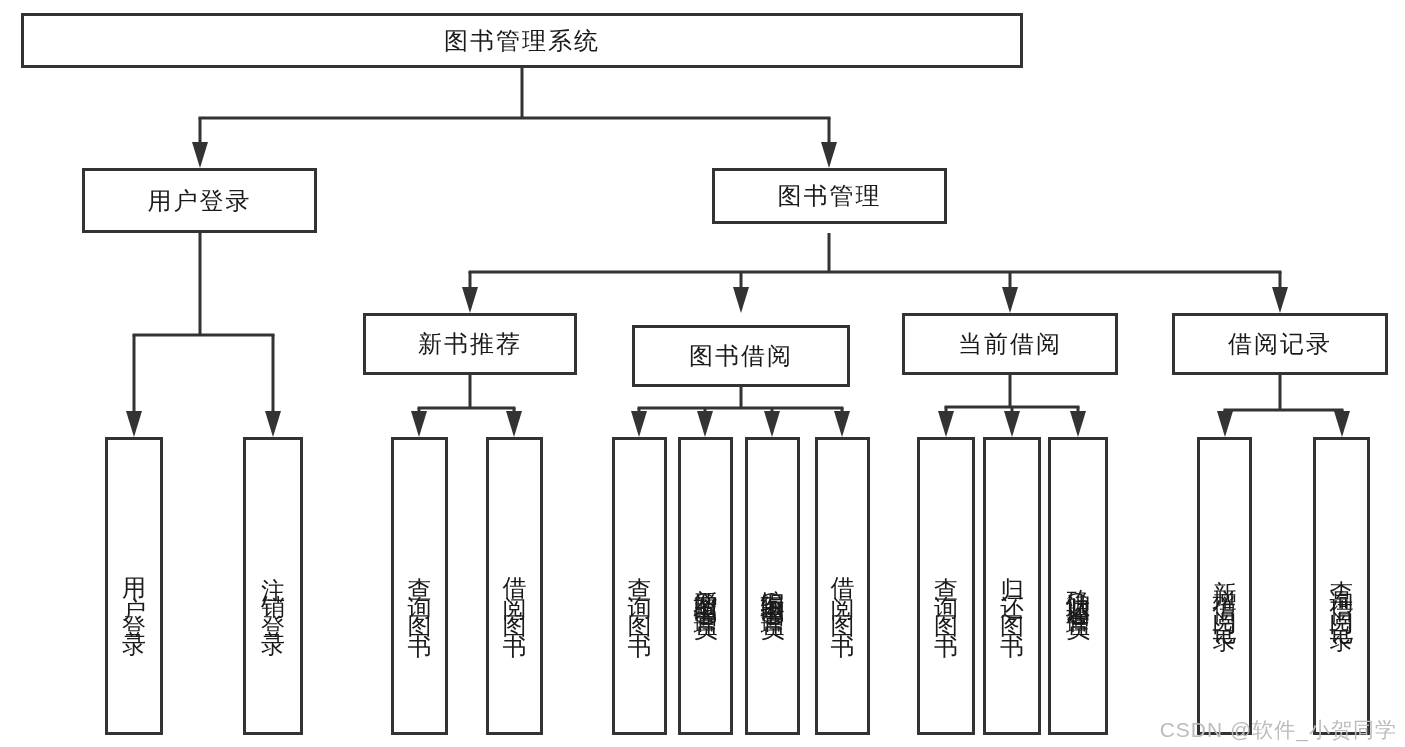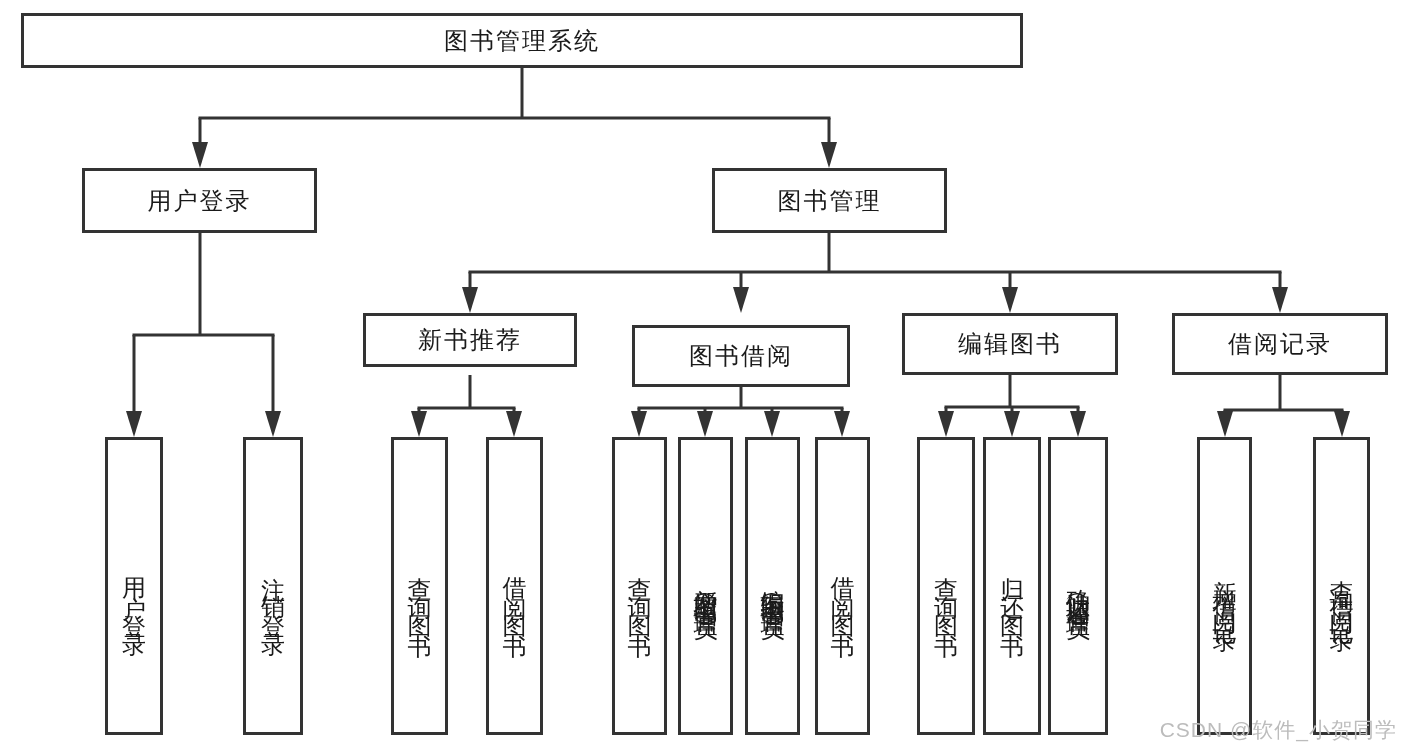--- a/index.html
+++ b/index.html
@@ -134,32 +134,32 @@
     </g>
   </svg>
 
   <div class="hbox" style="left:21px; top:13px; width:1002px; height:55px;">
     <span>图书管理系统</span>
   </div>
 
   <div class="hbox" style="left:82px; top:168px; width:235px; height:65px;">
     <span>用户登录</span>
   </div>
-  <div class="hbox" style="left:712px; top:168px; width:235px; height:65px;">
+  <div class="hbox" style="left:712px; top:168px; width:235px; height:56px;">
     <span>图书管理</span>
   </div>
 
-  <div class="hbox" style="left:363px; top:313px; width:214px; height:54px;">
+  <div class="hbox" style="left:363px; top:313px; width:214px; height:62px;">
     <span>新书推荐</span>
   </div>
   <div class="hbox" style="left:632px; top:313px; width:218px; height:62px;margin-top:12px;">
     <span>图书借阅</span>
   </div>
   <div class="hbox" style="left:902px; top:313px; width:216px; height:62px;">
-    <span>编辑图书</span>
+    <span>当前借阅</span>
   </div>
   <div class="hbox" style="left:1172px; top:313px; width:216px; height:62px;">
     <span>借阅记录</span>
   </div>
 
   <div class="vbox" style="left:105px; top:437px; width:58px; height:298px;">
     <span class="vtext len4">用户登录</span>
   </div>
   <div class="vbox" style="left:243px; top:437px; width:60px; height:298px;">
     <span class="vtext len4">注销登录</span>

